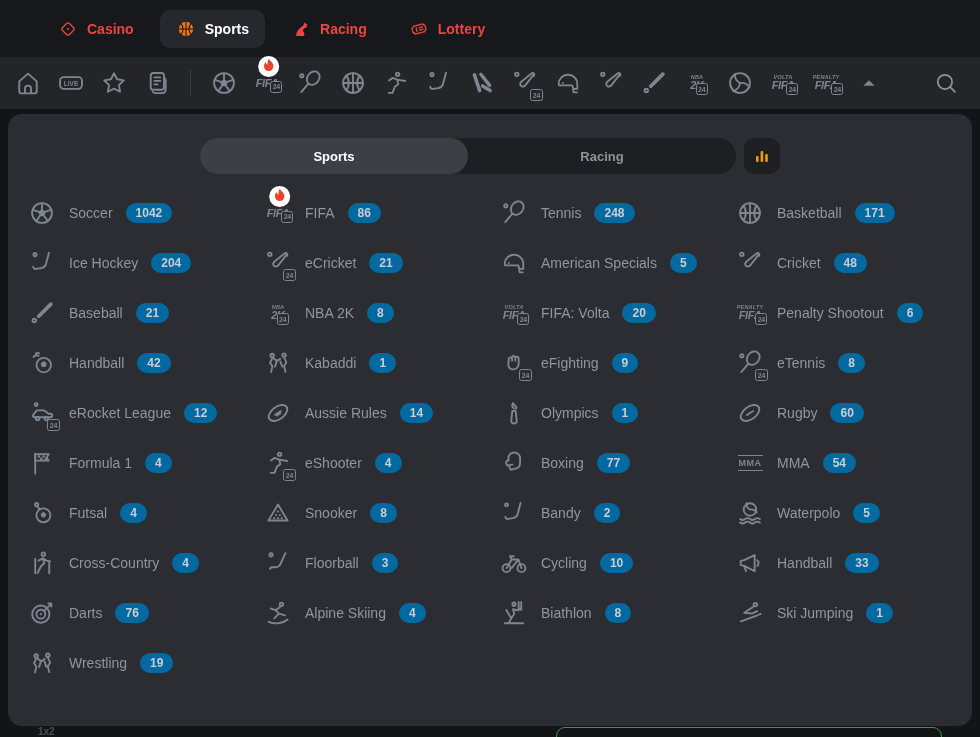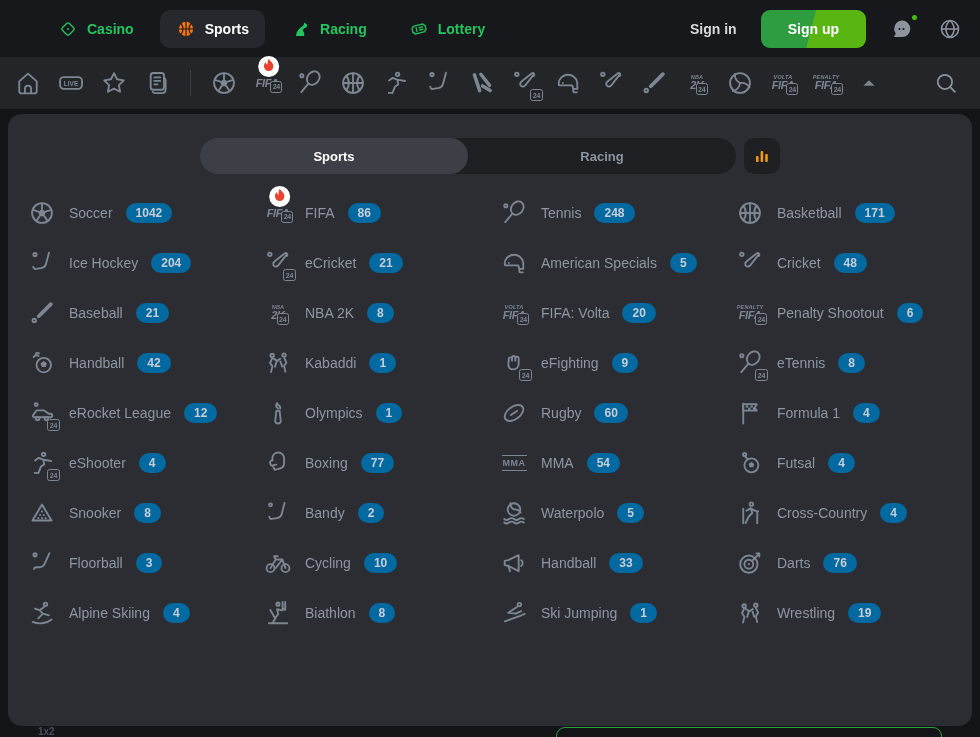--- a/index.html
+++ b/index.html
@@ -5,21 +5,21 @@
   * { margin:0; padding:0; box-sizing:border-box; }
   html,body { width:980px; height:737px; overflow:hidden; }
   body {
     font-family:"Liberation Sans", sans-serif;
     background:#131418; color:#9aa0aa; position:relative;
   }
   
   .topnav { height:57px; background:#17181c; display:flex; align-items:center; padding:0 18px; }
   .topnav-items { display:flex; align-items:center; gap:10px; margin-left:24px; }
   .nav-item { display:flex; align-items:center; gap:9px; padding:9px 16px; border-radius:10px;
-    font-size:14px; font-weight:700; color:#22c55e; cursor:pointer; }
+    font-size:14px; font-weight:700; color:#ef4444; cursor:pointer; }
   .nav-item.active { background:#26282e; color:#ffffff; }
   .nav-item .ic { width:20px; height:20px; display:flex; }
   .topnav-right { margin-left:auto; display:flex; align-items:center; gap:24px; }
   .signin { font-size:14px; font-weight:600; color:#d6d9dd; cursor:pointer; }
   .signup { border:none; cursor:pointer; color:#fff; font-family:inherit;
     font-size:14px; font-weight:700; padding:11px 27px; border-radius:9px;
     background:linear-gradient(105deg,#2e9d3f 48%,#58b512 48%); }
   .icon-btn { position:relative; width:24px; height:24px; color:#8d949e; cursor:pointer; display:flex; }
   .icon-btn svg { width:100%; height:100%; }
   .dot { position:absolute; top:-4px; right:-5px; width:9px; height:9px; border-radius:50%;
@@ -107,38 +107,20 @@
           <svg viewBox="0 0 24 24" fill="none" stroke="currentColor" stroke-width="1.6" stroke-linecap="round" stroke-linejoin="round">
             <g transform="rotate(-14 12 12)">
               <path d="M4 9.2a2 2 0 0 0 2-2h12a2 2 0 0 0 2 2v5.6a2 2 0 0 0-2 2H6a2 2 0 0 0-2-2z"></path>
               <path d="M9 9.6v4.8M12.6 10.6h4M12.6 13.4h4"></path>
             </g>
           </svg>
         </span>
         <span>Lottery</span>
       </div>
     </nav>
-  <div class="topnav-right">
-    <a class="signin">Sign in</a>
-    <button class="signup">Sign up</button>
-    <div class="icon-btn">
-      <svg viewBox="0 0 24 24">
-          <path d="M12 3.5a8.3 8.3 0 0 1 8.3 8.3 8.3 8.3 0 0 1-8.3 8.3H5.2c-.9 0-1.3-1-.7-1.7l1.4-1.7A8.3 8.3 0 0 1 12 3.5z" fill="currentColor"></path>
-          <circle cx="9.5" cy="12" r="1.1" fill="#17181c"></circle>
-          <circle cx="13.5" cy="12" r="1.1" fill="#17181c"></circle>
-        </svg>
-      <span class="dot"></span>
-    </div>
-    <div class="icon-btn">
-      <svg viewBox="0 0 24 24" fill="none" stroke="currentColor" stroke-width="1.6">
-          <circle cx="12" cy="12" r="8.5"></circle>
-          <path d="M3.5 12h17M12 3.5c-5.5 5-5.5 12 0 17M12 3.5c5.5 5 5.5 12 0 17"></path>
-        </svg>
-    </div>
-  </div>
 </header>
 
 <div class="toolbar" id="toolbar">
     <span class="tb-item iconwrap green">
       <span class="iconwrap sport-icon">
         <svg viewBox="0 0 24 24" fill="none" stroke="currentColor" stroke-width="1.6" stroke-linecap="round" stroke-linejoin="round">
           <path d="M4.5 10.6L12 4l7.5 6.6V19a1.9 1.9 0 0 1-1.9 1.9H6.4A1.9 1.9 0 0 1 4.5 19z"></path>
           <path d="M9.4 20.6v-3.8a2.6 2.6 0 0 1 5.2 0v3.8"></path>
         </svg>
       </span>
@@ -516,20 +498,30 @@
             <circle cx="15.8" cy="16.8" r="1.5"></circle>
           </svg>
           <span class="chip24">24</span>
         </span>
         <span class="sport-label">eRocket League</span>
         <span class="count-badge">12</span>
       </div>
       <div class="sport-item">
         <span class="iconwrap sport-icon">
           <svg viewBox="0 0 24 24" fill="none" stroke="currentColor" stroke-width="1.6" stroke-linecap="round" stroke-linejoin="round">
+            <ellipse cx="12" cy="12" rx="9" ry="5.4" transform="rotate(-36 12 12)"></ellipse>
+            <path d="M9.6 13.6l4.8-3.2M10.8 13.2l.5 1M12.2 12.3l.5 1M13.5 11.4l.5 1"></path>
+          </svg>
+        </span>
+        <span class="sport-label">Aussie Rules</span>
+        <span class="count-badge">14</span>
+      </div>
+      <div class="sport-item">
+        <span class="iconwrap sport-icon">
+          <svg viewBox="0 0 24 24" fill="none" stroke="currentColor" stroke-width="1.6" stroke-linecap="round" stroke-linejoin="round">
             <path d="M10.6 10.2h2.8l1 8.8c.1 1.1-.9 2-2.4 2s-2.5-.9-2.4-2z"></path>
             <path d="M12 8.2c-1.6-1.2-1.9-3.1-.8-4.7.3 1 .9 1.5 1.6 2 1 .7 1.4 1.8 1 2.7"></path>
           </svg>
         </span>
         <span class="sport-label">Olympics</span>
         <span class="count-badge">1</span>
       </div>
       <div class="sport-item">
         <span class="iconwrap sport-icon">
           <svg viewBox="0 0 24 24" fill="none" stroke="currentColor" stroke-width="1.6" stroke-linecap="round" stroke-linejoin="round">

